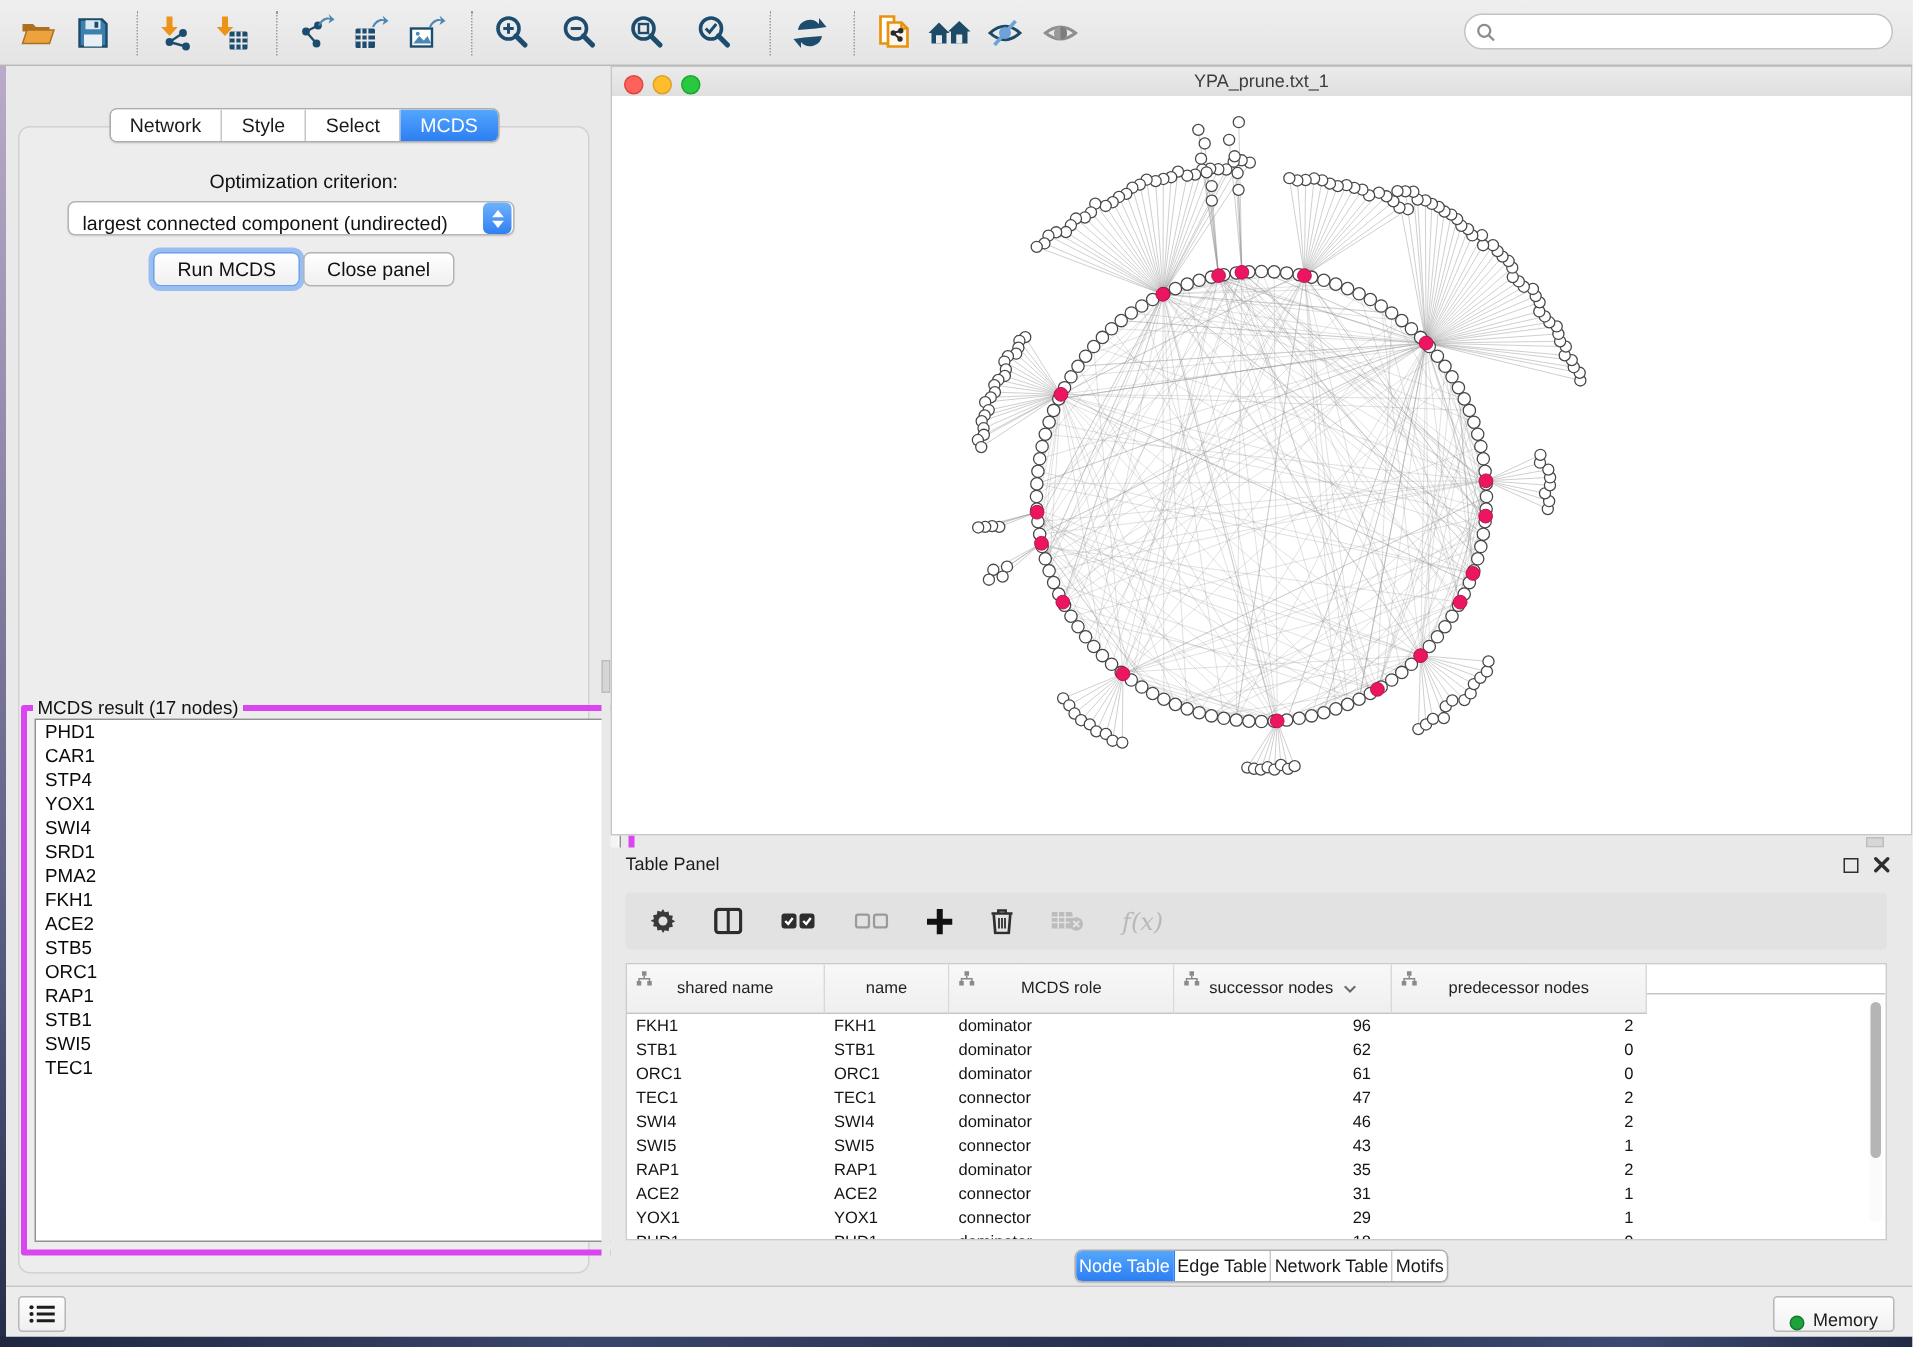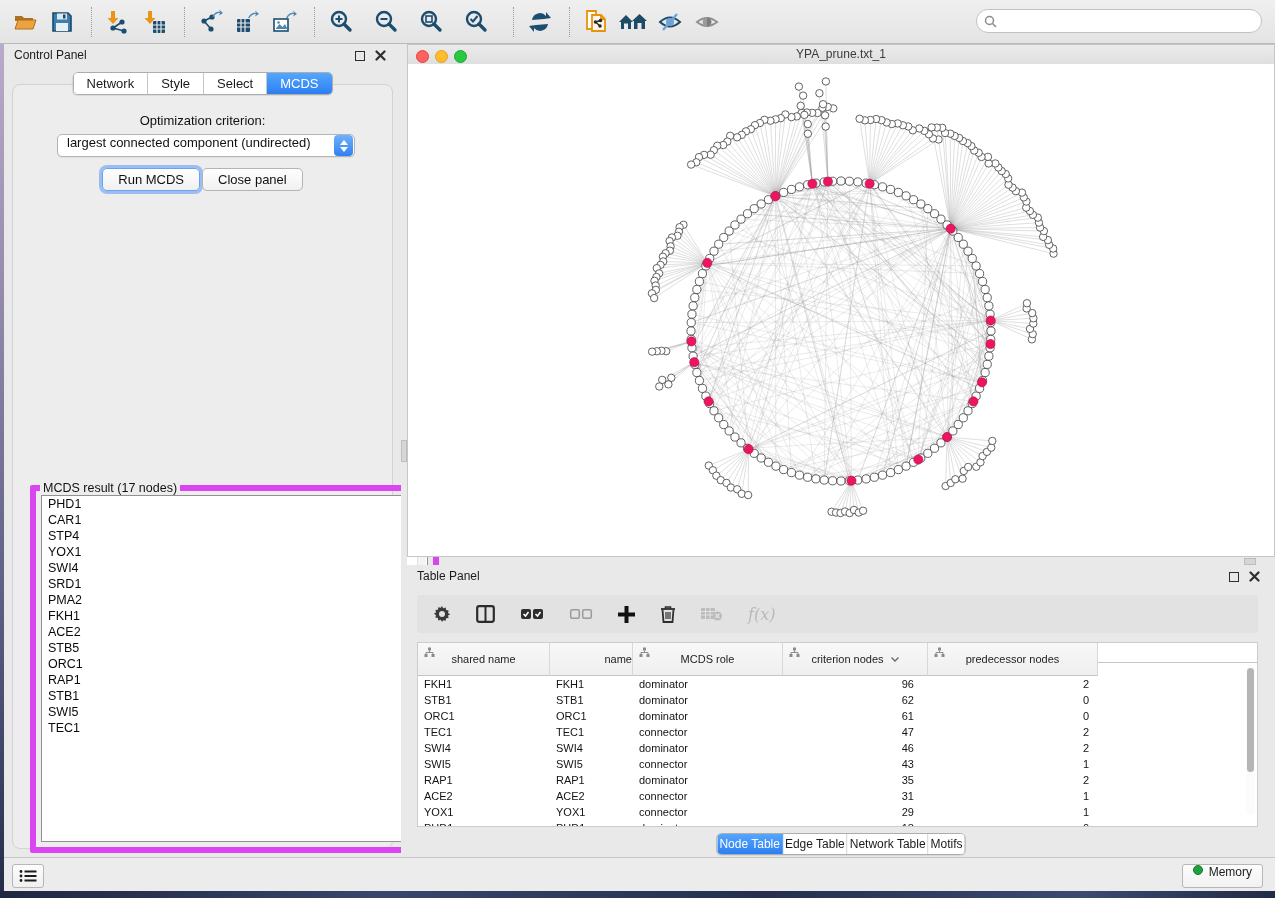--- a/index.html
+++ b/index.html
@@ -26,27 +26,27 @@
 
   
   .control-panel{position:absolute;left:4px;top:44px;width:397px;height:813px;background:#e9e9e9;}
   .cp-inner{position:absolute;left:8px;top:40px;width:381px;height:765px;background:#ededed;border:1px solid #d2d2d2;border-radius:8px;box-sizing:border-box;}
   .seg{display:flex;background:#fff;border:1px solid #adadad;border-radius:5px;overflow:hidden;box-shadow:0 1px 1px rgba(0,0,0,.08);}
   .seg-item{padding:3px 13px;font-size:13px;color:#1a1a1a;border-right:1px solid #c6c6c6;background:#fff;white-space:nowrap;}
   .seg-item:last-child{border-right:none;}
   .seg-item.active{background:linear-gradient(#53a7fd,#2d7ef2);color:#fff;border-right-color:#2d7ef2;}
   .cp-tabs{position:absolute;top:28px;left:50%;transform:translateX(-50%);z-index:3;}
   .crit-label{position:absolute;top:69px;left:0;width:100%;text-align:center;font-size:13px;color:#111;}
-  .dropdown{position:absolute;top:90px;left:41px;width:298px;height:23px;background:#fff;border:1px solid #b5b5b5;border-radius:5px;display:flex;align-items:flex-start;box-sizing:border-box;box-shadow:0 1px 1px rgba(0,0,0,.06);margin-left:12px;}
+  .dropdown{position:absolute;top:90px;left:41px;width:298px;height:23px;background:#fff;border:1px solid #b5b5b5;border-radius:5px;display:flex;align-items:flex-end;box-sizing:border-box;box-shadow:0 1px 1px rgba(0,0,0,.06);}
   .dropdown .val{flex:1;font-size:13px;padding-left:9px;color:#111;white-space:nowrap;overflow:hidden;}
   .dropdown .stepper{width:19px;height:21px;border-radius:4px;background:linear-gradient(#6fb2fc,#3080f2);margin-right:1px;display:flex;flex-direction:column;align-items:center;justify-content:center;gap:2px;}
   .btn-row{position:absolute;top:124px;left:0;width:100%;display:flex;justify-content:center;gap:2px;}
   .mac-btn{background:linear-gradient(#ffffff,#f0f0f0);border:1px solid #b4b4b4;border-radius:5px;font-size:13px;padding:3px 15px;color:#111;font-family:inherit;}
   .mac-btn.focused{box-shadow:0 0 0 3px rgba(110,165,245,.65);border-color:#6aa2ee;}
-  .mcds-box{position:absolute;left:10px;top:421px;width:409px;height:372px;border:6px solid #d946ef;border-radius:2px;margin:16px;padding:0;box-sizing:border-box;}
+  .mcds-box{position:absolute;left:10px;top:421px;width:409px;height:372px;border:4px solid #d946ef;border-radius:2px;margin:0;padding:0;box-sizing:border-box;}
   .mcds-box legend{font-size:12.5px;padding:0 3px;margin-left:4px;color:#111;}
   .mcds-list{position:absolute;left:5px;right:5px;top:0px;bottom:5px;background:#fff;border:1px solid #919191;overflow:hidden;}
   .mcds-item{font-size:12.5px;line-height:16px;padding-left:6px;color:#0a0a0a;}
   .mcds-scroll{position:absolute;right:1px;top:1px;bottom:1px;width:8px;background:#f4f4f4;border-left:1px solid #e2e2e2;}
 
   
   .v-splitter{position:absolute;left:401px;top:44px;width:6px;height:813px;background:#e9e9e9;}
   .v-handle{position:absolute;left:0px;top:396px;width:6px;height:22px;background:#d6d6d6;border:1px solid #bdbdbd;box-sizing:border-box;}
   .h-handle{position:absolute;left:836px;top:513px;width:12px;height:7px;background:#d6d6d6;border:1px solid #bdbdbd;box-sizing:border-box;}
 
@@ -58,38 +58,38 @@
   .net-canvas{position:absolute;left:0;top:19px;width:866px;height:492px;background:#fff;}
 
   
   .table-panel{position:absolute;left:407px;top:565px;width:868px;height:292px;background:#e9e9e9;}
   .tp-toolbar{position:absolute;left:10px;top:30px;width:841px;height:38px;background:#e2e2e2;border-radius:3px;display:flex;align-items:center;gap:25px;padding-left:16px;box-sizing:border-box;}
   .tp-table{position:absolute;left:10px;top:77px;width:841px;height:185px;background:#fff;border:1px solid #cccccc;box-sizing:border-box;overflow:hidden;}
   .thead{display:flex;height:33px;}
   .th{position:relative;display:flex;align-items:center;justify-content:center;background:linear-gradient(#f8f8f8,#efefef);border-right:1px solid #d8d8d8;border-bottom:1px solid #c5c5c5;font-size:11px;color:#222;box-sizing:border-box;gap:4px;}
   .th .hier{position:absolute;left:6px;top:4px;}
   .th .sortic{margin-left:3px;}
-  .th:nth-child(1){width:132px;}.th:nth-child(2){width:83px;justify-content:flex-end;}.th:nth-child(3){width:150px;}
+  .th:nth-child(1){width:132px;}.th:nth-child(2){width:83px;}.th:nth-child(3){width:150px;}
   .th:nth-child(4){width:145px;}.th:nth-child(5){width:170px;}
   .th-fill{flex:1;background:#fff;border-bottom:1px solid #c5c5c5;}
   .tr{display:flex;height:16px;align-items:center;font-size:11px;color:#141414;}
   .td{box-sizing:border-box;white-space:nowrap;overflow:hidden;}
   .td.c0{width:132px;padding-left:6px;}.td.c1{width:83px;padding-left:6px;}
   .td.c2{width:150px;padding-left:6px;}
   .td.c3{width:145px;text-align:right;padding-right:14px;}
   .td.c4{width:170px;text-align:right;padding-right:9px;}
   .tbl-track{position:absolute;right:2px;top:22px;width:9px;height:150px;background:#fbfbfb;border-radius:5px;}
   .tbl-thumb{position:absolute;right:3px;top:25px;width:7px;height:104px;background:#b5b5b5;border-radius:4px;}
   .tp-tabs{position:absolute;top:268px;left:50%;transform:translateX(-50%);}
   .tp-tabs .seg-item{font-size:12px;padding:3px 2px;}
 
   
   .status-bar{position:absolute;left:4px;top:857px;width:1271px;height:34px;background:#ececec;border-top:1px solid #c6c6c6;box-sizing:border-box;}
   .list-btn{position:absolute;left:8px;top:6px;width:30px;height:22px;background:linear-gradient(#fdfdfd,#f0f0f0);border:1px solid #b7b7b7;border-radius:3px;display:flex;align-items:center;justify-content:center;}
-  .mem-btn{position:absolute;right:12px;top:6px;height:22px;background:linear-gradient(#fdfdfd,#f2f2f2);border:1px solid #b7b7b7;border-radius:3px;display:flex;align-items:flex-start;gap:6px;padding:0 10px;font-size:12px;color:#1b1b1b;}
+  .mem-btn{position:absolute;right:12px;top:6px;height:22px;background:linear-gradient(#fdfdfd,#f2f2f2);border:1px solid #b7b7b7;border-radius:3px;display:flex;align-items:flex-end;gap:6px;padding:0 10px;font-size:12px;color:#1b1b1b;}
   .mem-dot{width:10px;height:10px;border-radius:50%;background:#1ea23c;border:1px solid #147a2b;box-sizing:border-box;}
 
   .ticon{display:block;}
   .fx-label{font-family:"DejaVu Serif","Liberation Serif",serif;font-style:italic;font-size:16px;color:#b9b9b9;}
 </style>
 </head>
 <body>
 
 <div class="screen">
 
@@ -237,27 +237,20 @@
           <path d="M8.5 8.5 L12 12" stroke="#8c8c8c" stroke-width="1.5"></path>
         </svg>
       <input type="text" placeholder="" style="">
     </div>
   </div>
 
   <div class="wall-left"></div>
   <div class="wall-bottom"></div>
 
   <div class="control-panel">
-    <div class="panel-titlebar">
-      <span class="panel-title">Control Panel</span>
-      <span class="float-ic"></span>
-      <svg class="close-ic" viewBox="0 0 11 11">
-          <path d="M1.5 1.5 L9.5 9.5 M9.5 1.5 L1.5 9.5" stroke="#2e2e2e" stroke-width="2.2" stroke-linecap="round"></path>
-        </svg>
-    </div>
     <div class="cp-inner"></div>
     <div class="seg cp-tabs">
 
     <div class="seg-item">Network</div>
         <div class="seg-item">Style</div>
         <div class="seg-item">Select</div>
         <div class="seg-item active">MCDS</div>
       </div>
     <div class="crit-label">Optimization criterion:</div>
     <div class="dropdown">
@@ -1142,21 +1135,21 @@
           <span>MCDS role</span>
 
         </div>
           <div class="th">
           <svg class="hier" width="11" height="11" viewBox="0 0 11 11">
               <rect x="4" y="0.5" width="3" height="3" fill="#8a8a8a"></rect>
               <rect x="0.5" y="7" width="3" height="3" fill="#8a8a8a"></rect>
               <rect x="7.5" y="7" width="3" height="3" fill="#8a8a8a"></rect>
               <path d="M5.5 3.5 v2 M2 7 v-1.5 h7 V7" fill="none" stroke="#8a8a8a" stroke-width="1"></path>
             </svg>
-          <span>criterion nodes</span>
+          <span>successor nodes</span>
           <svg class="sortic" width="8" height="5" viewBox="0 0 8 5">
               <path d="M0.5 0.5 L4 4 L7.5 0.5" fill="none" stroke="#666" stroke-width="1.3"></path>
             </svg>
         </div>
           <div class="th">
           <svg class="hier" width="11" height="11" viewBox="0 0 11 11">
               <rect x="4" y="0.5" width="3" height="3" fill="#8a8a8a"></rect>
               <rect x="0.5" y="7" width="3" height="3" fill="#8a8a8a"></rect>
               <rect x="7.5" y="7" width="3" height="3" fill="#8a8a8a"></rect>
               <path d="M5.5 3.5 v2 M2 7 v-1.5 h7 V7" fill="none" stroke="#8a8a8a" stroke-width="1"></path>

